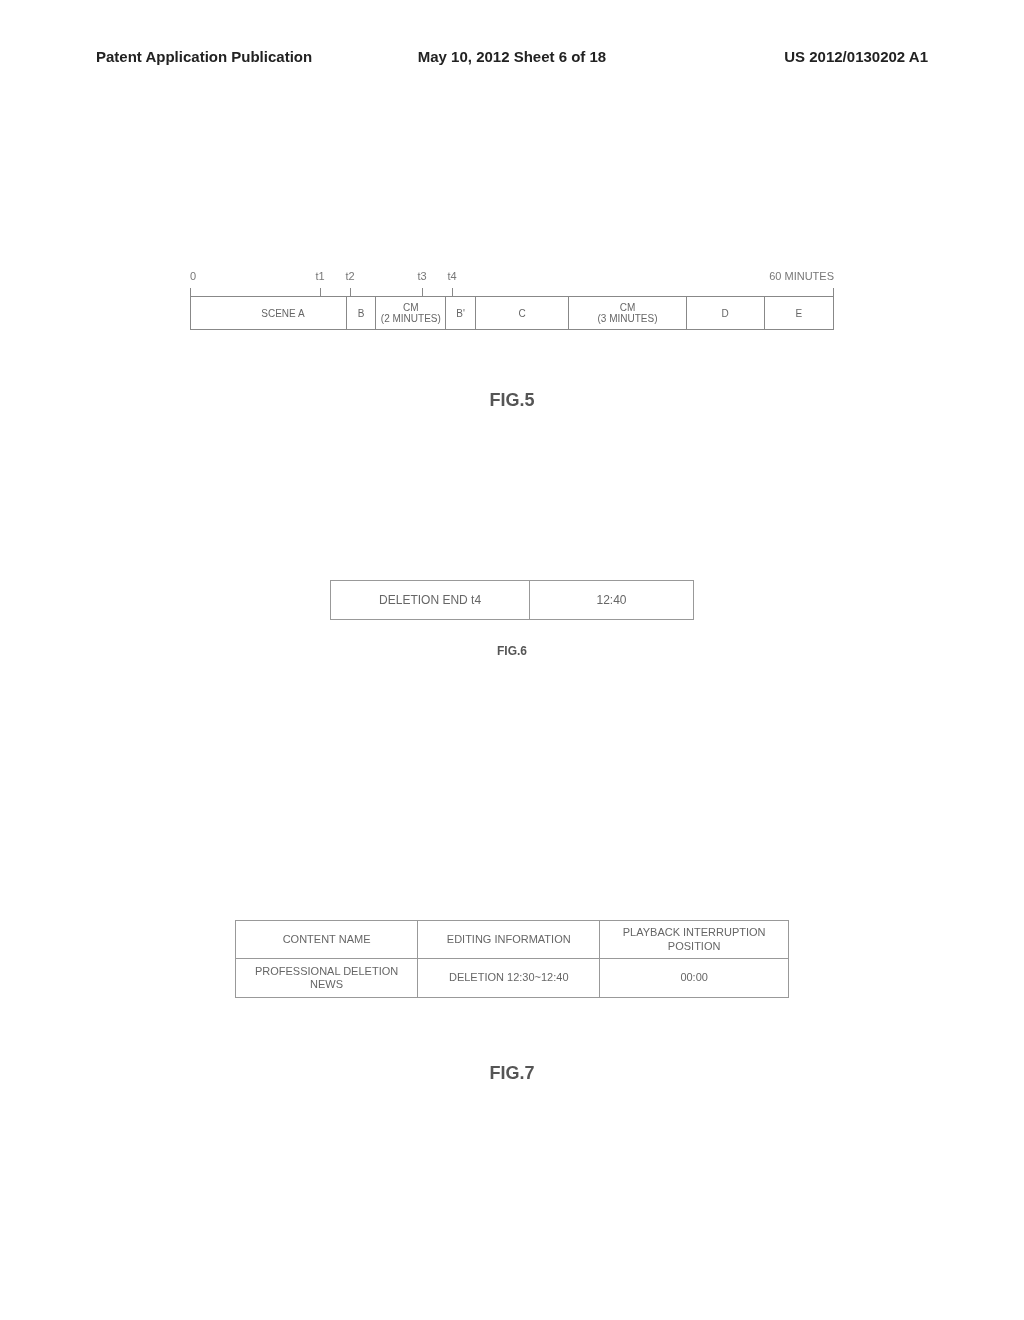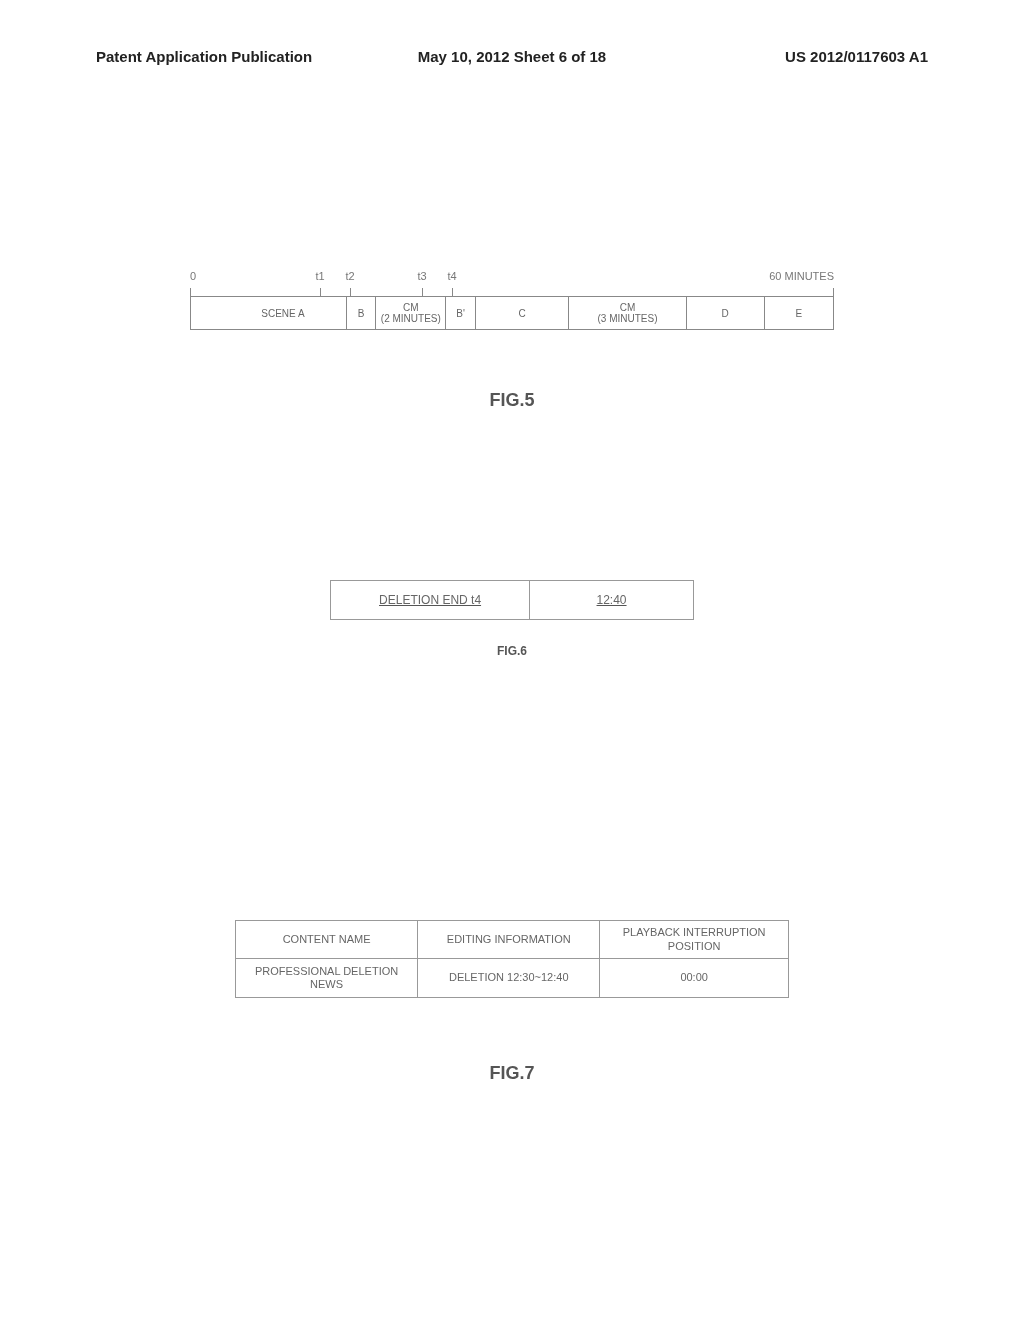--- a/index.html
+++ b/index.html
@@ -105,21 +105,21 @@
     }
     .fig6-table {
       border: 1px solid #999;
       width: 100%;
     }
     .fig6-row {
       display: flex;
       height: 38px;
       border-bottom: 1px solid #999;
     }
-    .fig6-row:last-child { border-bottom: none; text-decoration: underline; }
+    .fig6-row:last-child { border-bottom: none; }
     .fig6-cell {
       display: flex;
       align-items: center;
       justify-content: center;
       font-size: 12px;
       color: #666;
     }
     .fig6-cell.c1 {
       width: 55%;
       border-right: 1px solid #999;
@@ -174,21 +174,21 @@
       font-weight: bold;
       margin-top: 65px;
     }
   </style>
 </head>
 <body>
 
 <div class="header">
   <div class="left">Patent Application Publication</div>
   <div class="center">May 10, 2012  Sheet 6 of 18</div>
-  <div class="right">US 2012/0117603 A1</div>
+  <div class="right">US 2012/0130202 A1</div>
 </div>
 
 <div class="fig5-wrap">
   <div class="timeline-markers">
     <span class="marker m0">0</span>
     <span class="marker" style="left:130px">t1</span>
     <span class="marker" style="left:160px">t2</span>
     <span class="marker" style="left:232px">t3</span>
     <span class="marker" style="left:262px">t4</span>
     <span class="marker mend">60 MINUTES</span>

